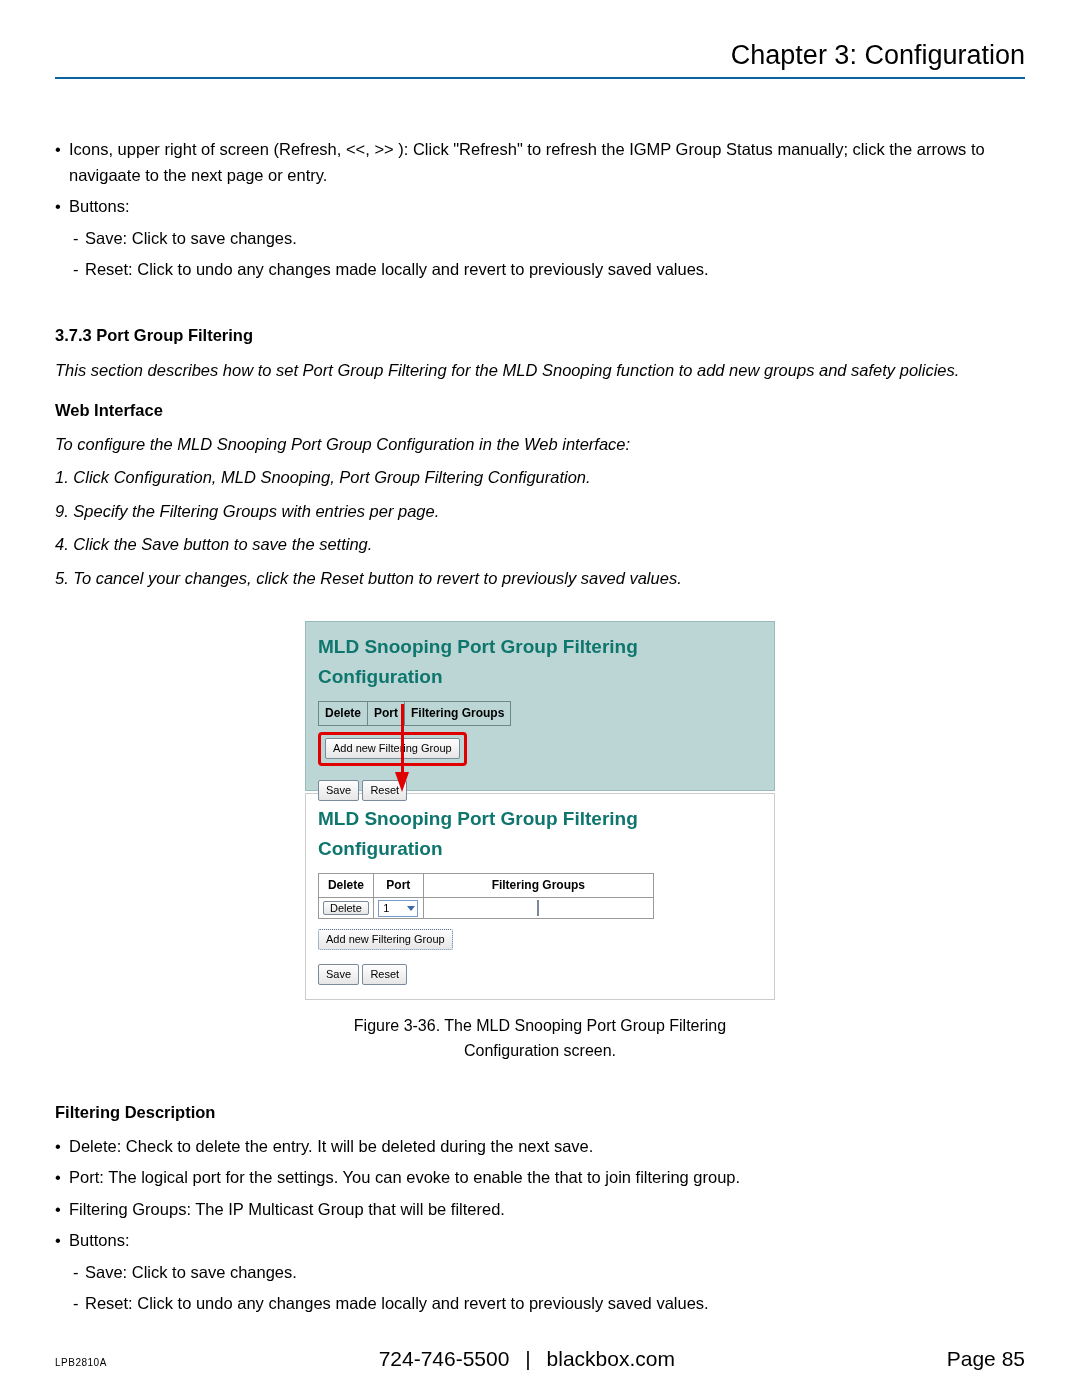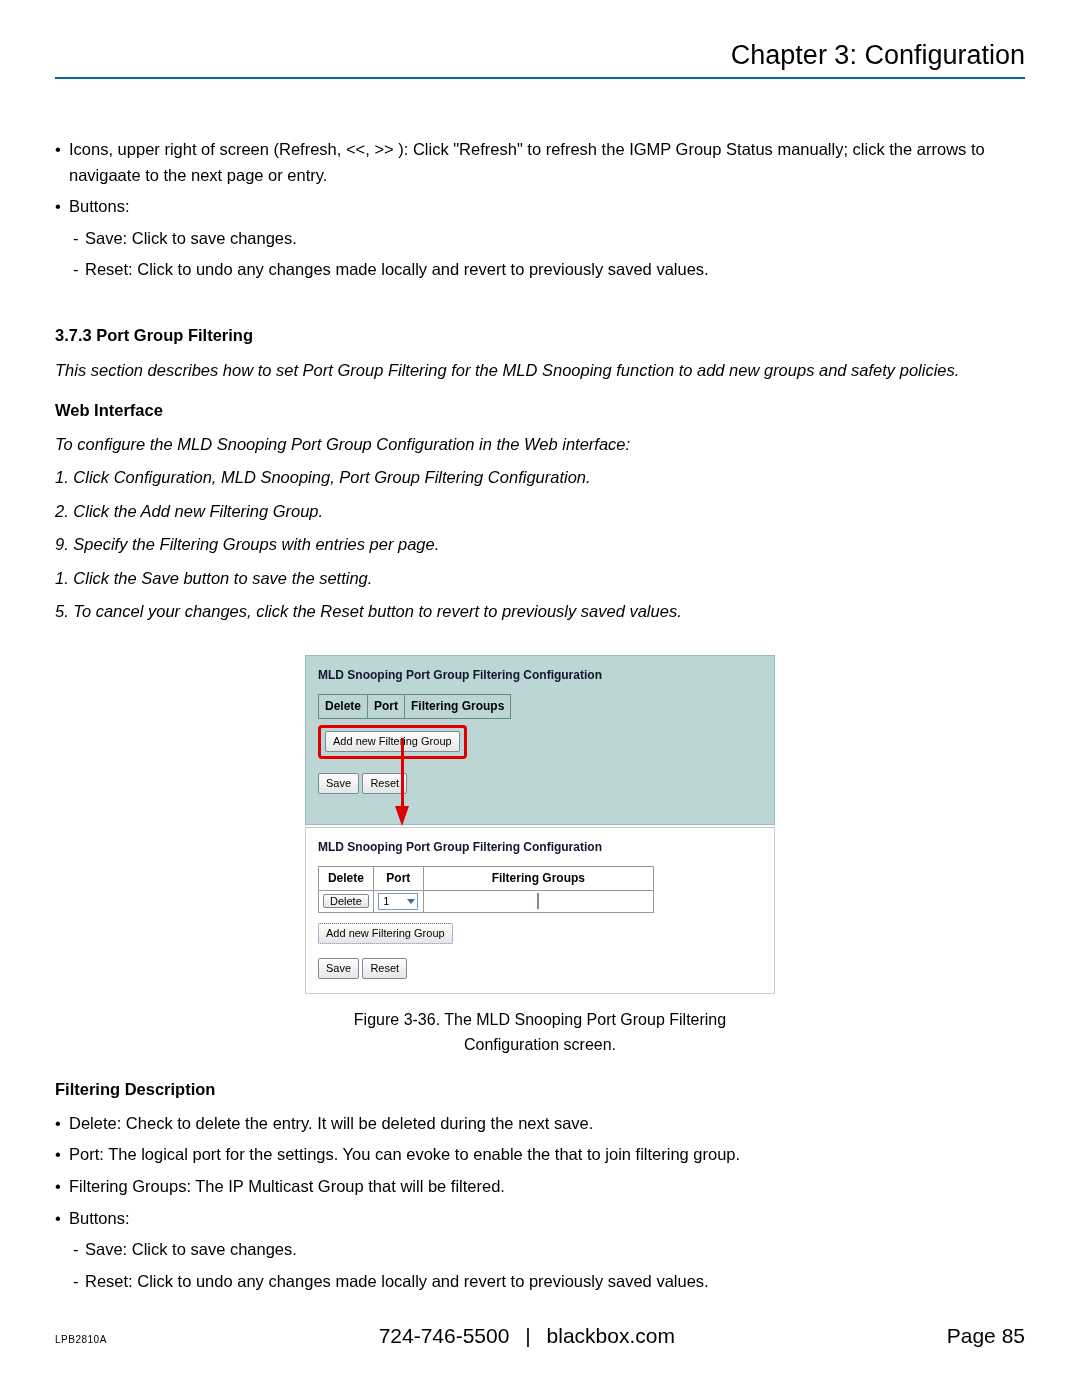--- a/index.html
+++ b/index.html
@@ -11,37 +11,37 @@
   .bullet-item::before { content: "•"; position: absolute; left: 0; top: 0; }
   .sub-bullet { padding-left: 30px; position: relative; margin-bottom: 6px; }
   .sub-bullet::before { content: "- "; position: absolute; left: 18px; top: 0; }
   .bold { font-weight: 400; }
   .section-heading { font-weight: 600; font-size: 16.5px; margin-top: 40px; margin-bottom: 10px; }
   .sub-heading { font-weight: 600; font-size: 16.5px; margin-top: 14px; margin-bottom: 8px; }
   .para { margin-bottom: 8px; font-style: italic; }
   .figure-wrap { margin: 30px auto 10px auto; width: 470px; }
   .config-panel { background: #bbd6d5; padding: 10px 12px 14px 12px; border: 1px solid #9bb; font-family: Arial, sans-serif; font-size: 12px; position: relative; }
   .config-panel.tall { height: 170px; }
-  .config-title { font-weight: bold; font-size: 12px; color: #0f172a; margin-bottom: 10px; }
+  .config-title { font-weight: bold; font-size: 19px; color: #0f766e; margin-bottom: 10px; }
   .tbl { border-collapse: collapse; font-size: 12px; background: #bbd6d5; }
   .tbl th { border: 1px solid #6a8a88; padding: 2px 6px; font-weight: bold; background: #bbd6d5; }
   .highlight-box { border: 3px solid #e00000; border-radius: 4px; padding: 3px 4px 4px 4px; display: inline-block; margin-top: 6px; }
   .ui-btn { font-family: Arial, sans-serif; font-size: 11px; background: linear-gradient(#fefefe,#e6e6e6); border: 1px solid #7a8a9a; padding: 1px 7px; border-radius: 2px; cursor: pointer; display: inline-block; }
   .ui-btn-row { margin-top: 14px; }
   .arrow-down { width: 0; height: 0; border-left: 7px solid transparent; border-right: 7px solid transparent; border-top: 20px solid #e00000; position: absolute; }
   .arrow-line { width: 3px; background: #e00000; position: absolute; }
   .config-panel2 { background: #fff; padding: 10px 12px 14px 12px; border: 1px solid #ccc; font-family: Arial, sans-serif; font-size: 12px; margin-top: 2px; }
   .tbl2 { border-collapse: collapse; font-size: 12px; }
   .tbl2 th { border: 1px solid #999; padding: 2px 8px; font-weight: bold; text-align: center; }
   .tbl2 td { border: 1px solid #999; padding: 1px 4px; text-align: center; }
   .del-btn { font-size: 11px; background: linear-gradient(#fefefe,#e6e6e6); border: 1px solid #7a8a9a; padding: 0px 6px; border-radius: 2px; }
   .port-sel { font-size: 11px; border: 1px solid #7a9ac9; background: #fff; width: 40px; height: 17px; display: inline-flex; align-items: center; justify-content: space-between; padding: 0 2px 0 4px; }
   .chev { width: 0; height: 0; border-left: 4px solid transparent; border-right: 4px solid transparent; border-top: 5px solid #3a6aa8; display: inline-block; }
   .fg-input { width: 220px; height: 17px; border: 1px solid #7a8a9a; background: #fff; }
-  .caption { text-align: center; font-size: 16px; margin-top: 14px; margin-bottom: 20px; }
+  .caption { text-align: center; font-size: 16px; margin-top: 14px; margin-bottom: 36px; }
   .footer { display: flex; justify-content: space-between; align-items: baseline; margin-top: 30px; font-size: 16px; }
   .footer-left { font-size: 10px; letter-spacing: 0.5px; }
   .footer-center { font-size: 21px; }
   .footer-right { font-size: 21px; }
   .sep { margin: 0 10px; }
 </style>
 </head>
 <body>
 
 <div class="page">
@@ -55,23 +55,22 @@
       <span class="bold">Buttons</span><span>:</span>
     </div>
     <div class="sub-bullet">Save: Click to save changes.</div>
     <div class="sub-bullet">Reset: Click to undo any changes made locally and revert to previously saved values.</div>
 
     <div class="section-heading">3.7.3 Port Group Filtering</div>
     <div class="para">This section describes how to set Port Group Filtering for the MLD Snooping function to add new groups and safety policies.</div>
     <div class="sub-heading">Web Interface</div>
     <div class="para">To configure the MLD Snooping Port Group Configuration in the Web interface:</div>
     <div class="para">1. Click Configuration, MLD Snooping, Port Group Filtering Configuration.</div>
-    <div class="para">2. Click the Add new Filtering Group.</div>
     <div class="para">9. Specify the Filtering Groups with entries per page.</div>
-    <div class="para">1. Click the Save button to save the setting.</div>
+    <div class="para">4. Click the Save button to save the setting.</div>
     <div class="para">5. To cancel your changes, click the Reset button to revert to previously saved values.</div>
 
     <div class="figure-wrap">
 
       <div class="config-panel tall">
         <div class="config-title">MLD Snooping Port Group Filtering Configuration</div>
         <table class="tbl">
           <tbody>
               <tr>
             <th>Delete</th>

